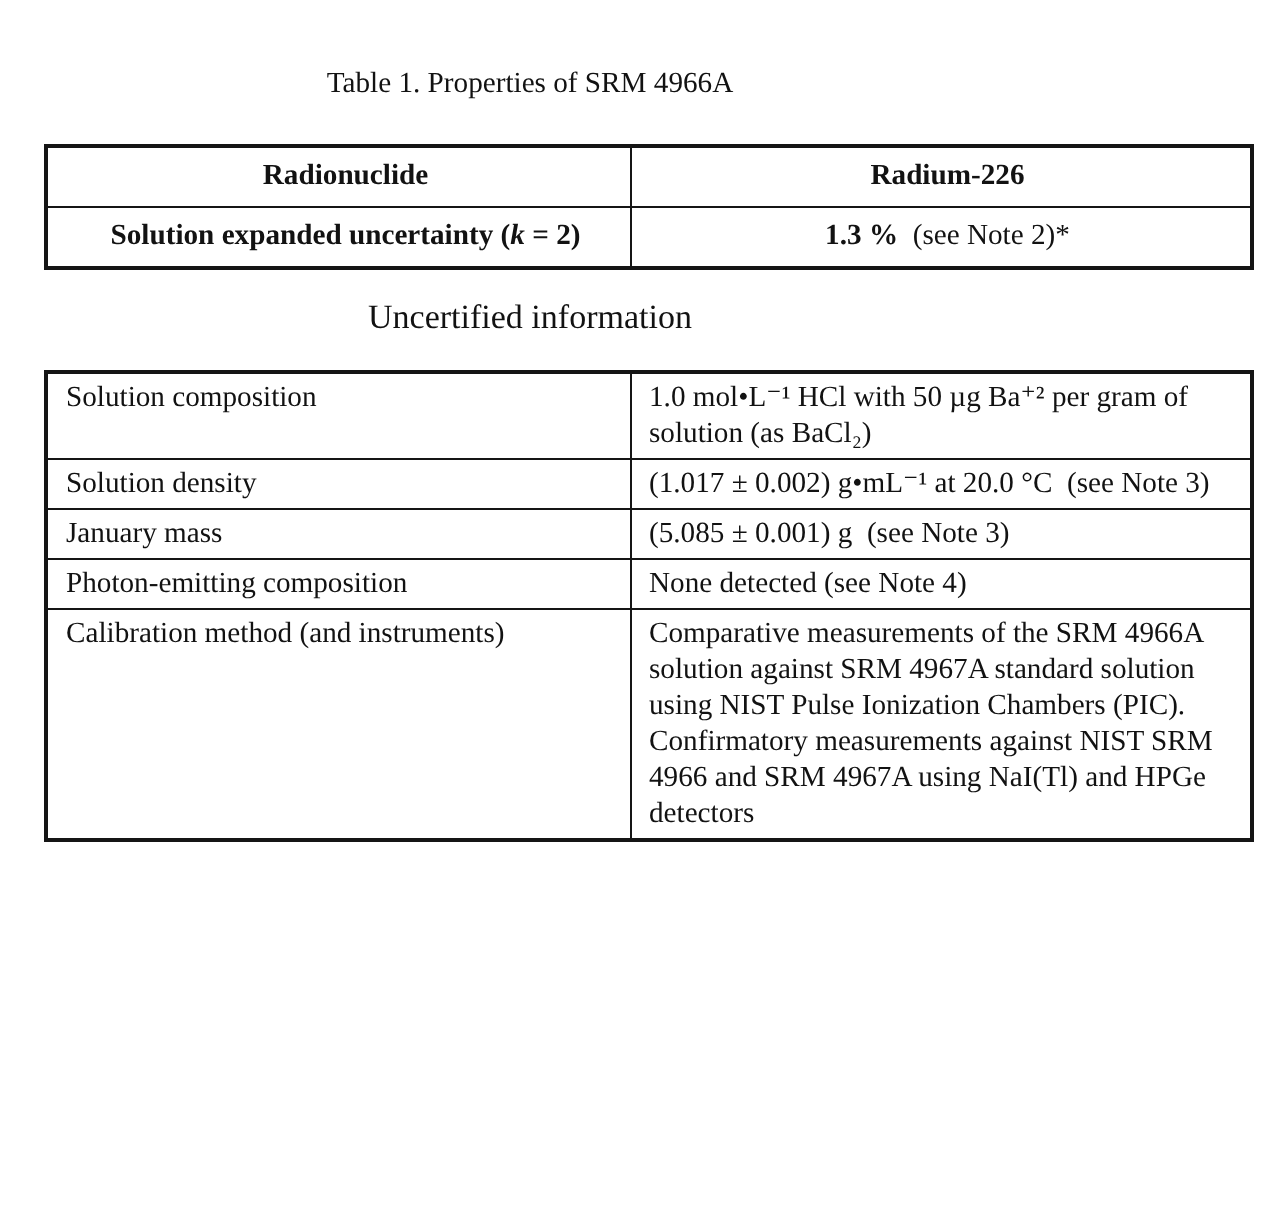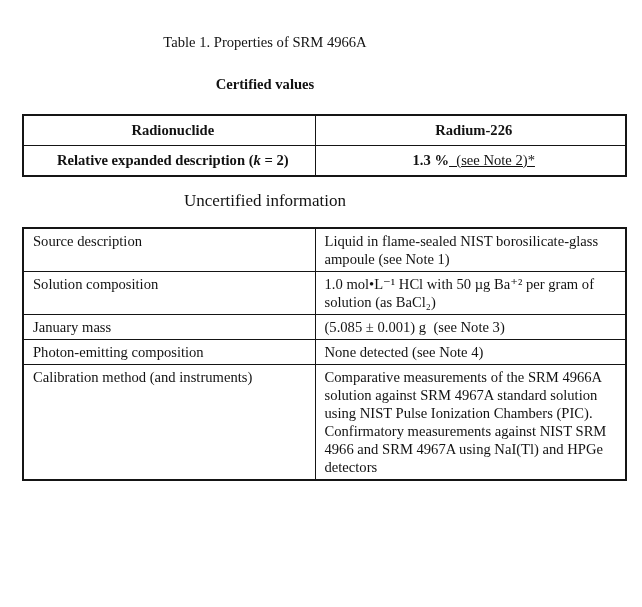--- a/index.html
+++ b/index.html
@@ -55,72 +55,71 @@
   col.c2 { width: 311px; }
 
   
   table.certified { margin-top: 20px; }
   table.certified td {
     font-weight: bold;
     padding: 5px 6px 5px 13px;
     line-height: 19px;
     text-align: center;
   }
-  table.certified .note-regular { font-weight: normal; text-decoration: underline; }
+  table.certified .note-regular { font-weight: normal; }
   table.certified .k-italic { font-style: italic; }
 
   
   table.uncertified { margin-top: 17px; }
   table.uncertified td {
     font-weight: normal;
     padding: 3px 6px 3px 9px;
     line-height: 18px;
   }
 </style>
 </head>
 <body>
 
 <div class="page">
 
   <div class="doc-title">Table 1. Properties of SRM 4966A</div>
 
-  <div class="heading-bold">Certified values</div>
 
   <table class="doc-table certified">
     <colgroup>
         <col class="c1">
         <col class="c2">
       </colgroup>
     <tbody>
       <tr>
         <td>Radionuclide</td>
         <td>Radium-226</td>
       </tr>
       <tr>
-        <td><span>Relative expanded description (</span><span class="k-italic">k</span><span> = 2)</span></td>
+        <td><span>Solution expanded uncertainty (</span><span class="k-italic">k</span><span> = 2)</span></td>
         <td><span>1.3 %</span><span class="note-regular">&nbsp; (see Note 2)*</span></td>
       </tr>
     </tbody>
   </table>
 
   <div class="heading-plain">Uncertified information</div>
 
   <table class="doc-table uncertified">
     <colgroup>
         <col class="c1">
         <col class="c2">
       </colgroup>
     <tbody>
       <tr>
-        <td>Source description</td>
-        <td>Liquid in flame-sealed NIST borosilicate-glass ampoule (see Note 1)</td>
+        <td>Solution composition</td>
+        <td>1.0 mol•L⁻¹ HCl with 50 µg Ba⁺² per gram of solution (as BaCl₂)</td>
       </tr>
       <tr>
-        <td>Solution composition</td>
-        <td>1.0 mol•L⁻¹ HCl with 50 µg Ba⁺² per gram of solution (as BaCl₂)</td>
+        <td>Solution density</td>
+        <td>(1.017 ± 0.002) g•mL⁻¹ at 20.0 °C&nbsp; (see Note 3)</td>
       </tr>
       <tr>
         <td>January mass</td>
         <td>(5.085 ± 0.001) g&nbsp; (see Note 3)</td>
       </tr>
       <tr>
         <td>Photon-emitting composition</td>
         <td>None detected (see Note 4)</td>
       </tr>
       <tr>

